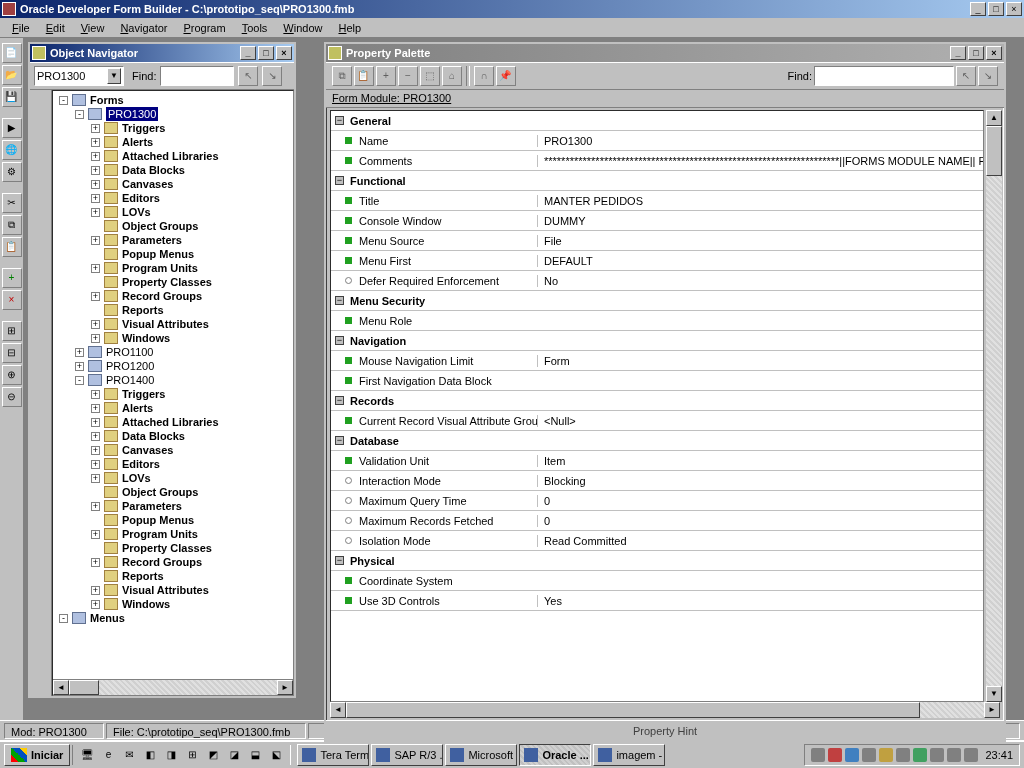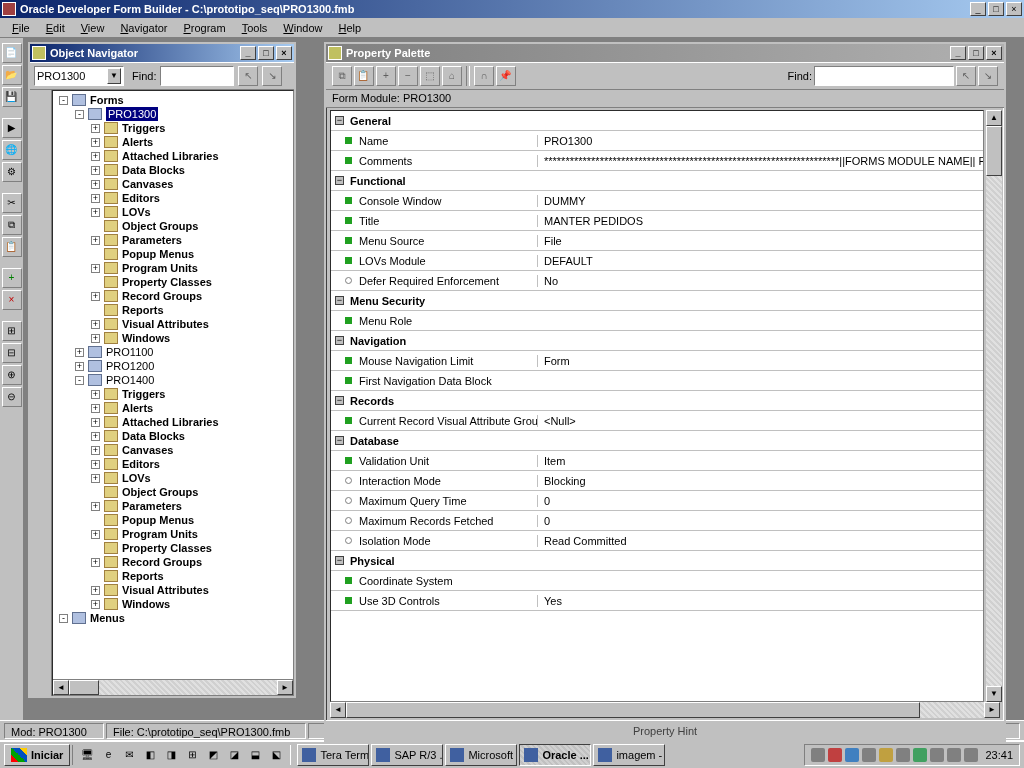--- a/index.html
+++ b/index.html
@@ -56,21 +56,21 @@
 .tree .hscroll { position:absolute; bottom:0; left:0; right:0; height:16px; background:#c0c0c0; border-top:1px solid #808080; display:flex;}
 .tree .hscroll .sbtn { width:16px; background:#c0c0c0; border:1px solid #fff; border-right-color:#404040; border-bottom-color:#404040; font-size:8px; text-align:center; line-height:14px;}
 .tree .hscroll .strack { flex:1; background:repeating-linear-gradient(45deg,#e0e0e0,#e0e0e0 2px,#d0d0d0 2px,#d0d0d0 4px); position:relative;}
 .tree .hscroll .sthumb { position:absolute; left:0; top:0; height:100%; width:30px; background:#c0c0c0; border:1px solid #fff; border-right-color:#404040; border-bottom-color:#404040;}
 
 
 #proppal { left:324px; top:4px; width:682px; height:700px; }
 .pp-toolbar { height:28px; background:#c0c0c0; border-top:1px solid #fff; border-bottom:1px solid #808080; display:flex; align-items:center; padding:2px 6px; gap:2px;}
 .pp-toolbar .sep { width:4px; height:20px; border-left:1px solid #808080; border-right:1px solid #fff; margin:0 2px;}
 .pp-toolbar .spacer { flex:1; }
-.pp-context { height:18px; background:#c0c0c0; border-bottom:1px solid #808080; padding:2px 6px; color:#000;}
+.pp-context { height:18px; background:#c0c0c0; border-bottom:1px solid #808080; padding:2px 6px; color:#000;text-decoration:underline;}
 .pp-grid-wrap { position:relative; height:calc(100% - 18px - 28px - 18px - 22px - 16px); }
 .pp-grid { position:absolute; left:4px; right:20px; top:2px; bottom:0; background:#fff; border:1px inset #808080; overflow:hidden;}
 .pp-vscroll { position:absolute; right:2px; top:2px; bottom:0; width:16px; background:#c0c0c0; display:flex; flex-direction:column;}
 .pp-vscroll .sbtn { height:16px; background:#c0c0c0; border:1px solid #fff; border-right-color:#404040; border-bottom-color:#404040; font-size:8px; text-align:center; line-height:14px;}
 .pp-vscroll .strack { flex:1; background:repeating-linear-gradient(45deg,#e0e0e0,#e0e0e0 2px,#d0d0d0 2px,#d0d0d0 4px); position:relative;}
 .pp-vscroll .sthumb { position:absolute; left:0; top:0; width:100%; height:50px; background:#c0c0c0; border:1px solid #fff; border-right-color:#404040; border-bottom-color:#404040;}
 .pp-hscroll { height:16px; margin:0 4px 2px 4px; background:#c0c0c0; display:flex;}
 .pp-hscroll .sbtn { width:16px; background:#c0c0c0; border:1px solid #fff; border-right-color:#404040; border-bottom-color:#404040; font-size:8px; text-align:center; line-height:14px;}
 .pp-hscroll .strack { flex:1; background:repeating-linear-gradient(45deg,#e0e0e0,#e0e0e0 2px,#d0d0d0 2px,#d0d0d0 4px); position:relative;}
 .pp-hscroll .sthumb { position:absolute; left:0; width:90%; height:100%; background:#c0c0c0; border:1px solid #fff; border-right-color:#404040; border-bottom-color:#404040;}
@@ -461,36 +461,36 @@
             <span class="pname">Comments</span>
             <span class="pval">*********************************************************************||FORMS MODULE NAME|| PRO1300||</span>
           </div>
           <div class="prow group">
             <span class="gexp">−</span>
             <span class="pname">Functional</span>
             <span class="pval"></span>
           </div>
           <div class="prow">
             <span class="bullet dot"></span>
+            <span class="pname">Title</span>
+            <span class="pval">MANTER PEDIDOS</span>
+          </div>
+          <div class="prow">
+            <span class="bullet dot"></span>
             <span class="pname">Console Window</span>
             <span class="pval">DUMMY</span>
           </div>
           <div class="prow">
             <span class="bullet dot"></span>
-            <span class="pname">Title</span>
-            <span class="pval">MANTER PEDIDOS</span>
-          </div>
-          <div class="prow">
-            <span class="bullet dot"></span>
             <span class="pname">Menu Source</span>
             <span class="pval">File</span>
           </div>
           <div class="prow">
             <span class="bullet dot"></span>
-            <span class="pname">LOVs Module</span>
+            <span class="pname">Menu First</span>
             <span class="pval">DEFAULT</span>
           </div>
           <div class="prow">
             <span class="bullet circ"></span>
             <span class="pname">Defer Required Enforcement</span>
             <span class="pval">No</span>
           </div>
           <div class="prow group">
             <span class="gexp">−</span>
             <span class="pname">Menu Security</span>

